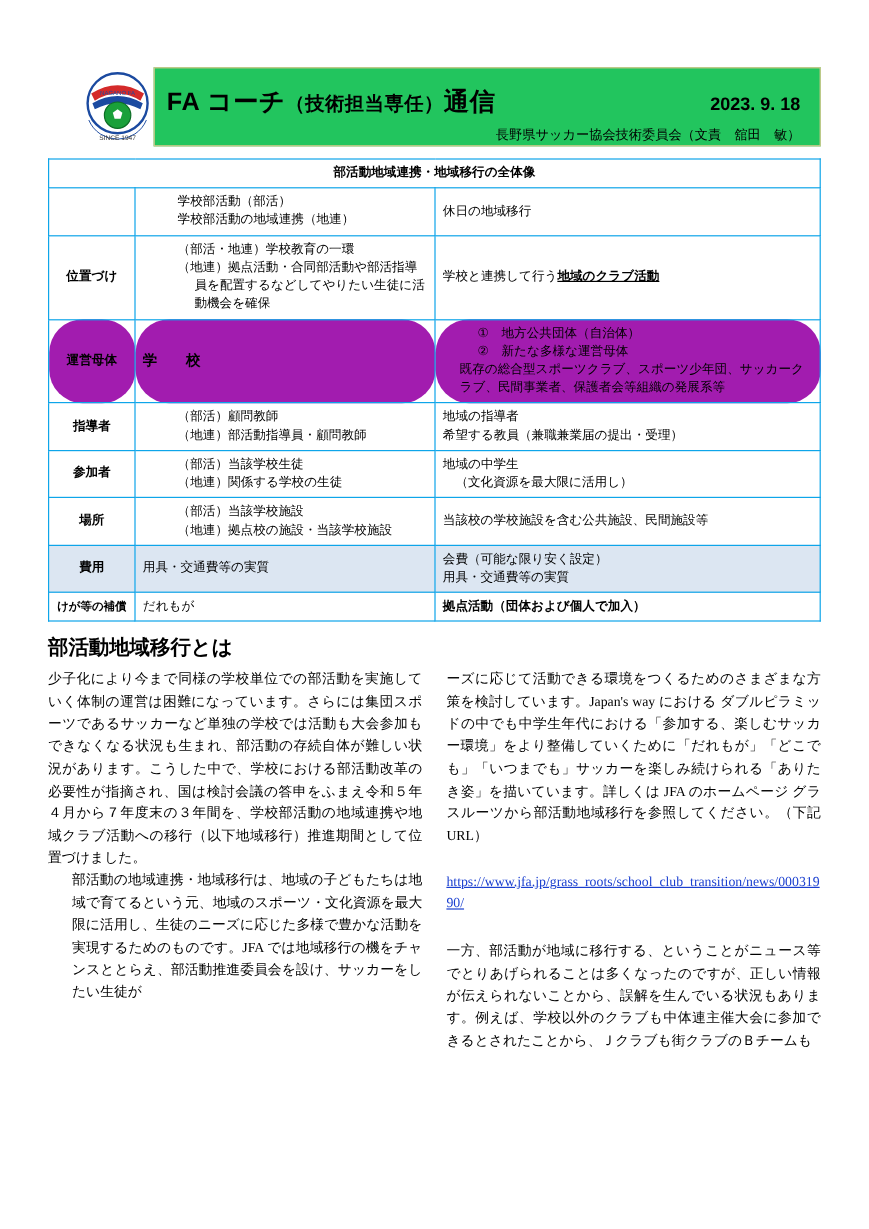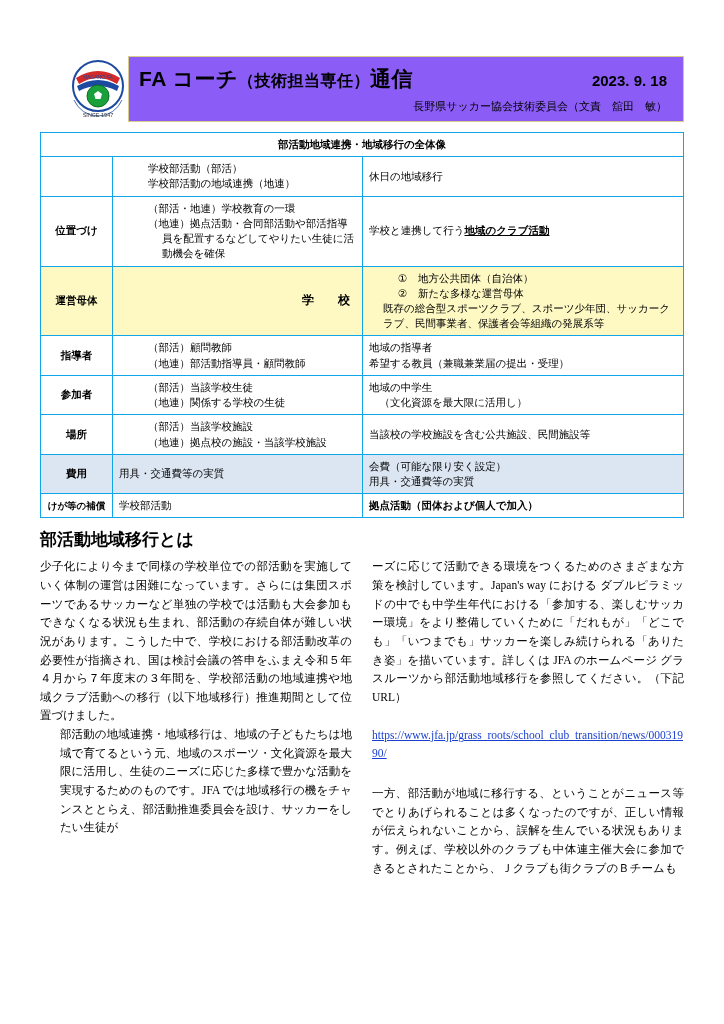--- a/index.html
+++ b/index.html
@@ -32,27 +32,26 @@
   .logo {
     width: 60px;
     height: 66px;
     position: relative;
     flex: 0 0 60px;
   }
   .logo svg { display:block; }
 
   .header-band {
     flex: 1;
-    background: #8b5cf6;
+    background: #22c55e;
     border: 1px solid #d9c98d;
     display: flex;
     flex-direction: column;
-    justify-content: center;
     box-sizing: border-box;
-    padding: 0 10px;
+    padding: 14px 10px;
   }
   .header-title-row {
     display: flex;
     align-items: baseline;
     justify-content: space-between;
   }
   .header-title {
     font-family: "Liberation Sans", "DejaVu Sans", sans-serif;
     font-size: 21px;
     font-weight: bold;
@@ -97,23 +96,23 @@
     font-weight: bold;
     padding: 4px 0;
   }
   td.rowlabel {
     width: 72px;
     font-size: 11px;
     font-weight: bold;
     text-align: center;
   }
   td.col-mid { width: 250px; }
-  .yellow { background: #fef9c3; }
+  .yellow { background: #a21caf; border-radius: 28px; }
   .blue { background: #dce6f2; }
-  .center { text-align: right; }
+  .center { text-align: left; }
   .bold { font-weight: bold; }
   .u { text-decoration: underline; }
   .indent-hang {
     display: block;
     padding-left: 14px;
     text-indent: -14px;
     margin-left: 29px;
   }
   .indent2 {
     display: block;
@@ -263,21 +262,21 @@
         <td class="rowlabel blue">費用</td>
         <td class="col-mid blue">用具・交通費等の実質</td>
         <td class="blue">
           <span style="display:block">会費（可能な限り安く設定）</span>
           <span style="display:block">用具・交通費等の実質</span>
         </td>
       </tr>
 
       <tr>
         <td class="rowlabel" style="font-size:9.5px">けが等の補償</td>
-        <td class="col-mid">学校部活動</td>
+        <td class="col-mid">だれもが</td>
         <td class="bold">拠点活動（団体および個人で加入）</td>
       </tr>
     </tbody>
   </table>
 
   <div class="section-title">部活動地域移行とは</div>
 
   <div class="cols">
     <div class="col">
       <p>少子化により今まで同様の学校単位での部活動を実施していく体制の運営は困難になっています。さらには集団スポーツであるサッカーなど単独の学校では活動も大会参加もできなくなる状況も生まれ、部活動の存続自体が難しい状況があります。こうした中で、学校における部活動改革の必要性が指摘され、国は検討会議の答申をふまえ令和５年４月から７年度末の３年間を、学校部活動の地域連携や地域クラブ活動への移行（以下地域移行）推進期間として位置づけました。</p>

